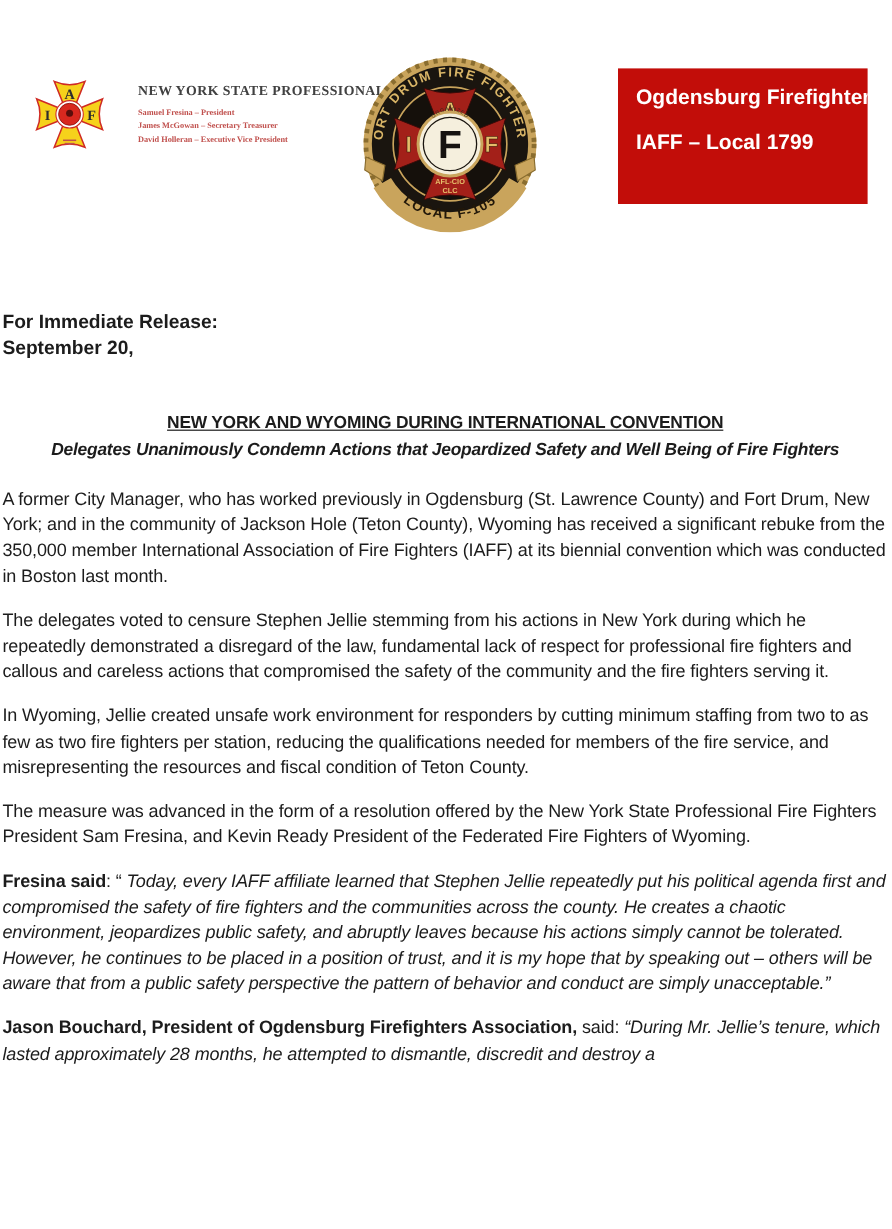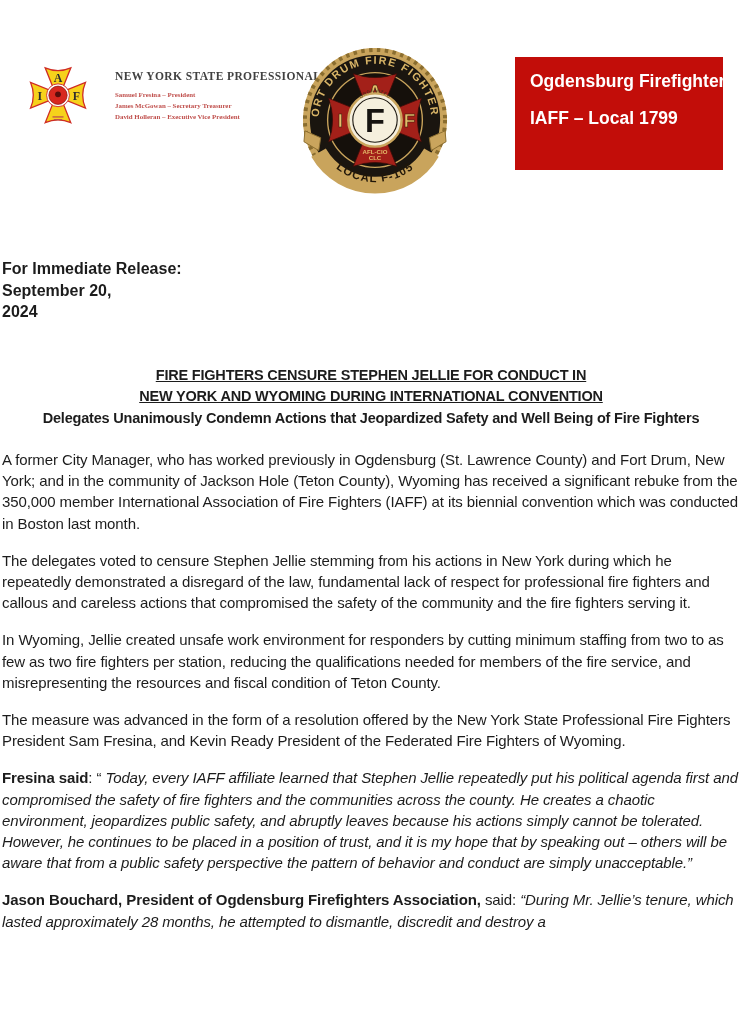--- a/index.html
+++ b/index.html
@@ -20,21 +20,21 @@
   .rb-line{white-space:nowrap;overflow:hidden;}
   .rb-l3{margin-top:15px;}
   
   .content{padding:0 3px 0 2px;margin-top:20px;}
   .release{font-weight:bold;font-size:16px;line-height:21.5px;}
   
   .headline{margin-top:42px;text-align:center;font-weight:bold;font-size:14.5px;
             line-height:21.5px;letter-spacing:-0.2px;}
   .hl{text-decoration:underline;}
   .subhead{text-align:center;font-weight:bold;font-size:14.5px;line-height:21.5px;
-           margin:0 38px;letter-spacing:-0.2px;}
+           margin:0 38px;letter-spacing:-0.2px;font-style:italic;}
   
   p.body-p{font-size:15px;line-height:21.2px;margin:16px 0 0 0;letter-spacing:-0.1px;}
   p.first{margin-top:20px;}
   p.body-p em{font-style:italic;}
   p.body-p strong{font-weight:bold;}
   
   .badge text{font-family:"Liberation Sans",sans-serif;}
   .crosssvg text{font-family:"Liberation Serif",serif;}
 </style>
 </head>
@@ -117,25 +117,23 @@
       <div class="rb-line">Ogdensburg Firefighters</div>
       <div class="rb-line rb-l3">IAFF – Local 1799</div>
     </div>
   </div>
 
   <div class="content">
 
     <div class="release">
       <div>For Immediate Release:</div>
       <div>September 20,</div>
-      <div>2024</div>
     </div>
 
     <div class="headline">
-      <div><span class="hl">FIRE FIGHTERS CENSURE STEPHEN JELLIE FOR CONDUCT IN</span></div>
       <div><span class="hl">NEW YORK AND WYOMING DURING INTERNATIONAL CONVENTION</span></div>
     </div>
     <div class="subhead">Delegates Unanimously Condemn Actions that Jeopardized Safety and Well Being of Fire Fighters</div>
 
     <p class="body-p first">A former City Manager, who has worked previously in Ogdensburg (St. Lawrence County) and Fort Drum, New York; and in the community of Jackson Hole (Teton County), Wyoming has received a significant rebuke from the 350,000 member International Association of Fire Fighters (IAFF) at its biennial convention which was conducted in Boston last month.</p>
 
     <p class="body-p">The delegates voted to censure Stephen Jellie stemming from his actions in New York during which he repeatedly demonstrated a disregard of the law, fundamental lack of respect for professional fire fighters and callous and careless actions that compromised the safety of the community and the fire fighters serving it.</p>
 
     <p class="body-p">In Wyoming, Jellie created unsafe work environment for responders by cutting minimum staffing from two to as few as two fire fighters per station, reducing the qualifications needed for members of the fire service, and misrepresenting the resources and fiscal condition of Teton County.</p>
 

